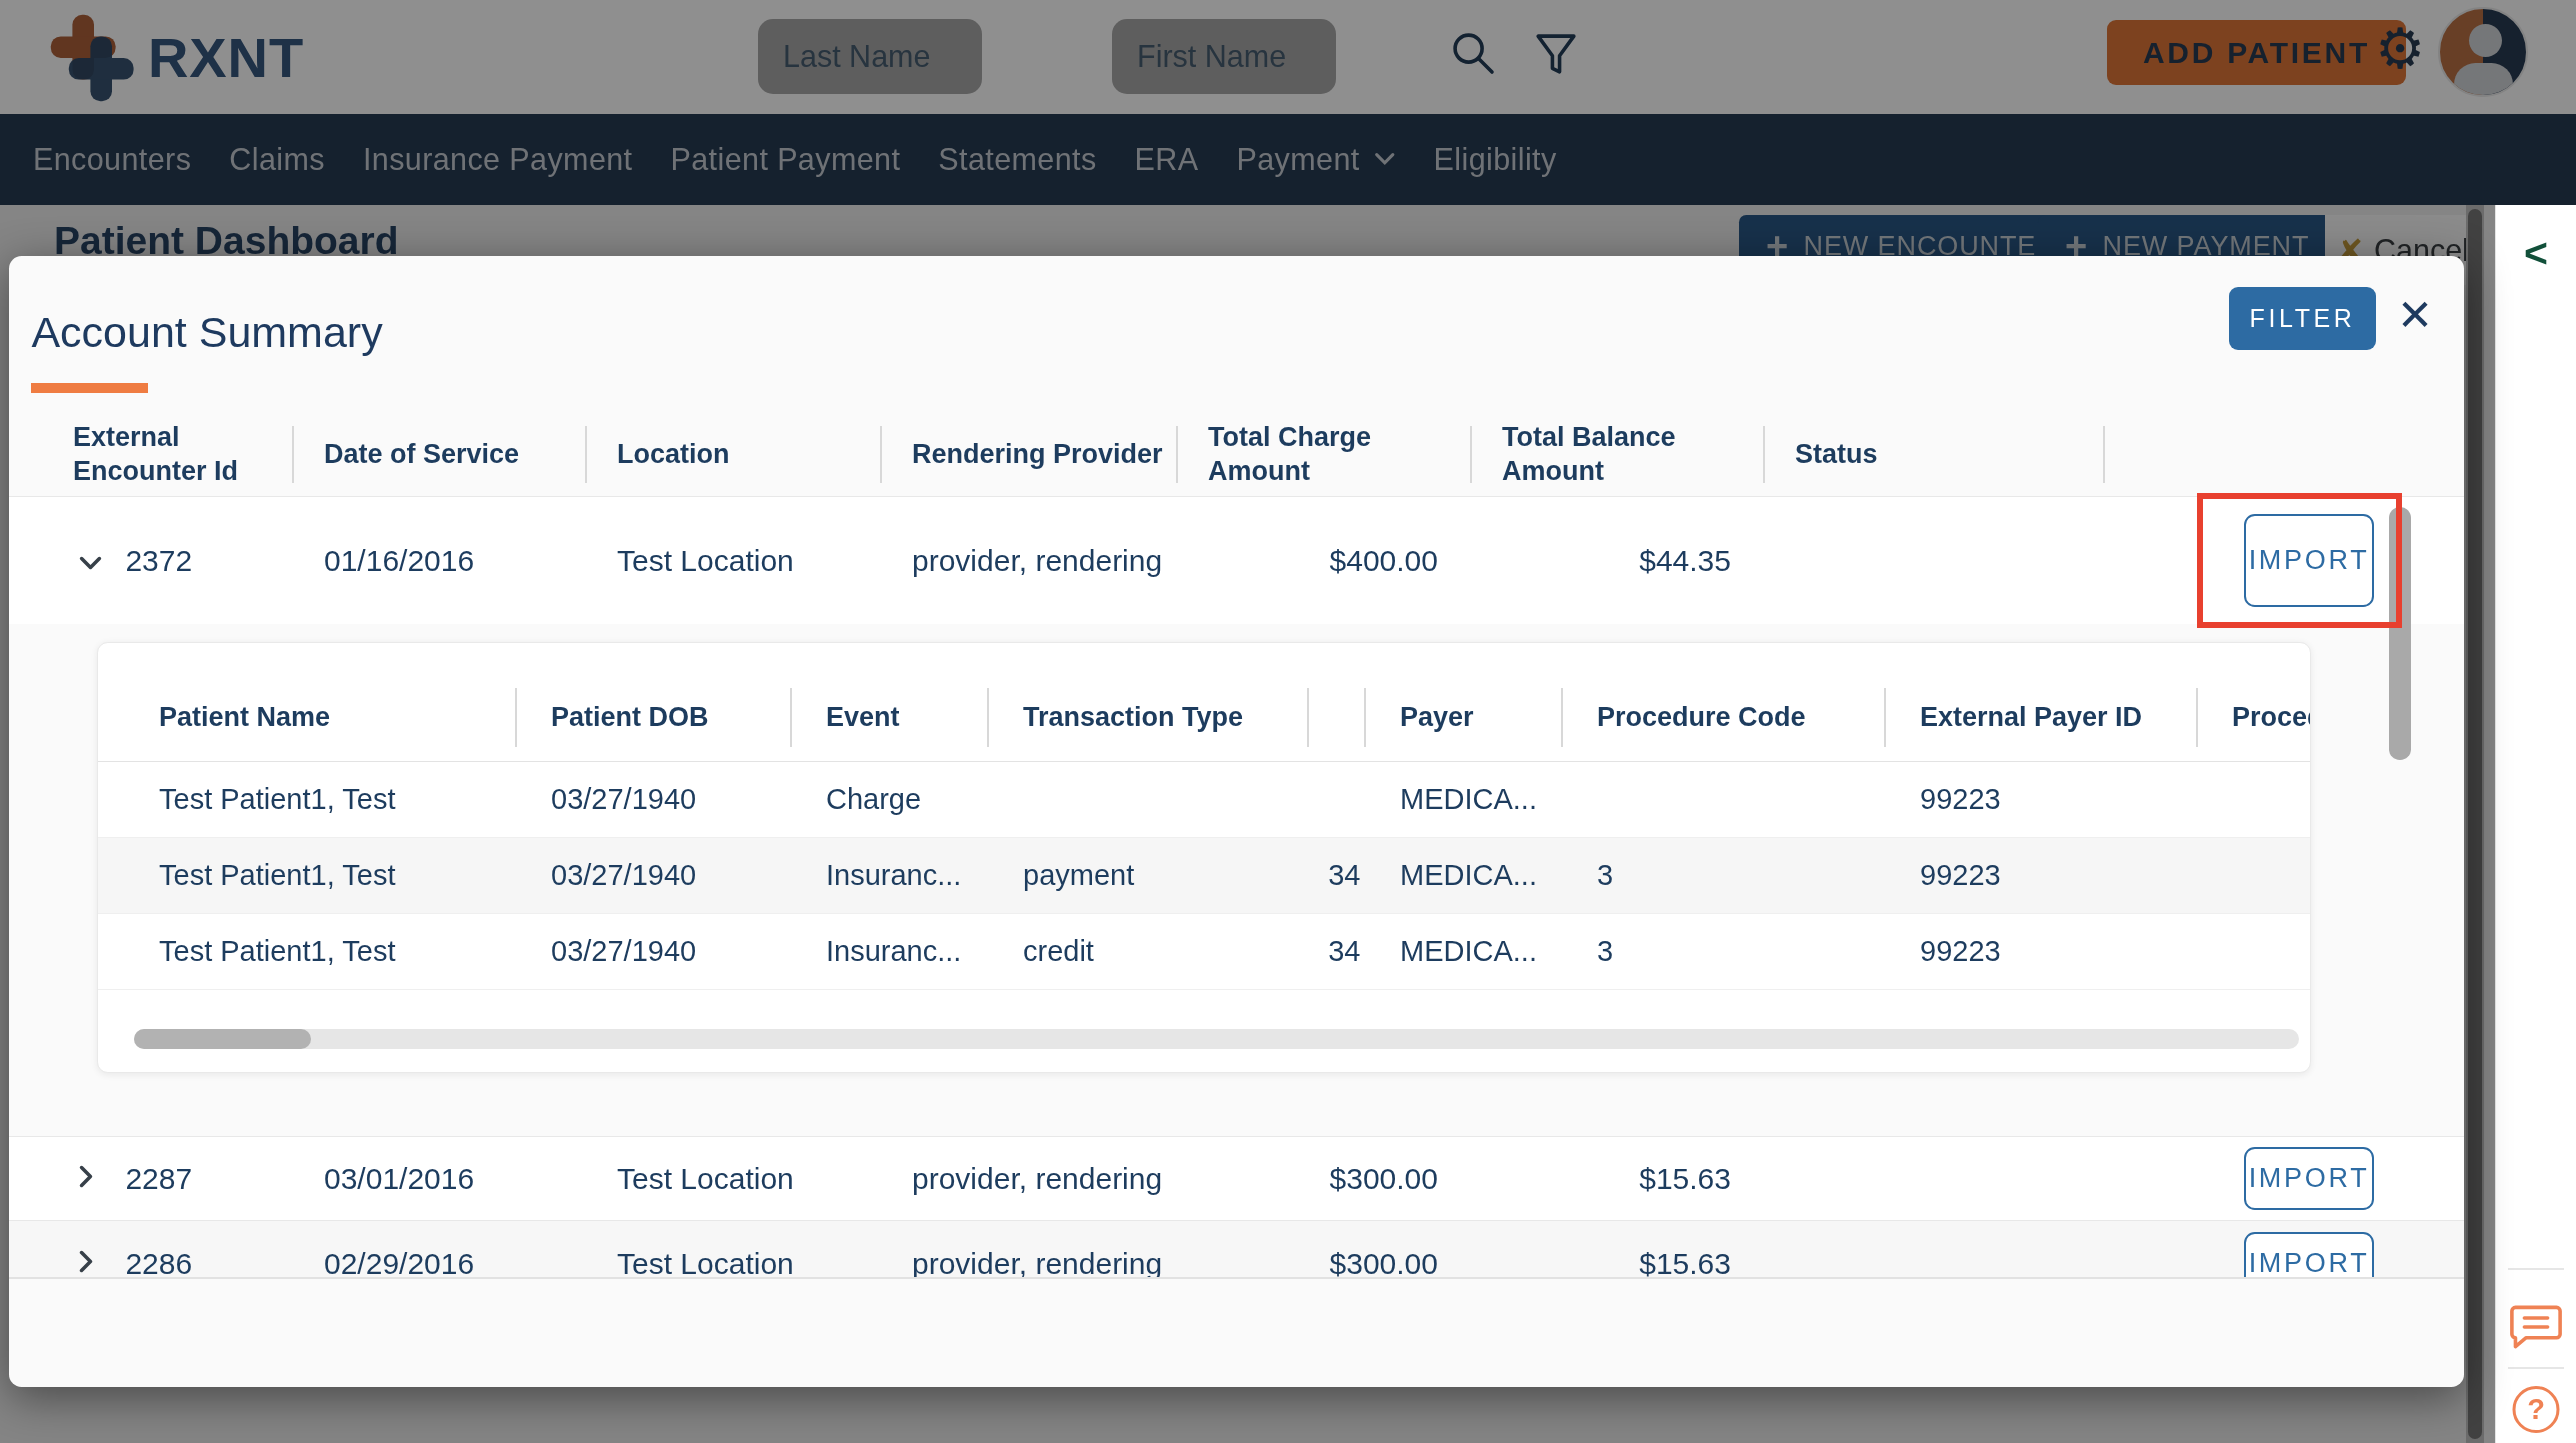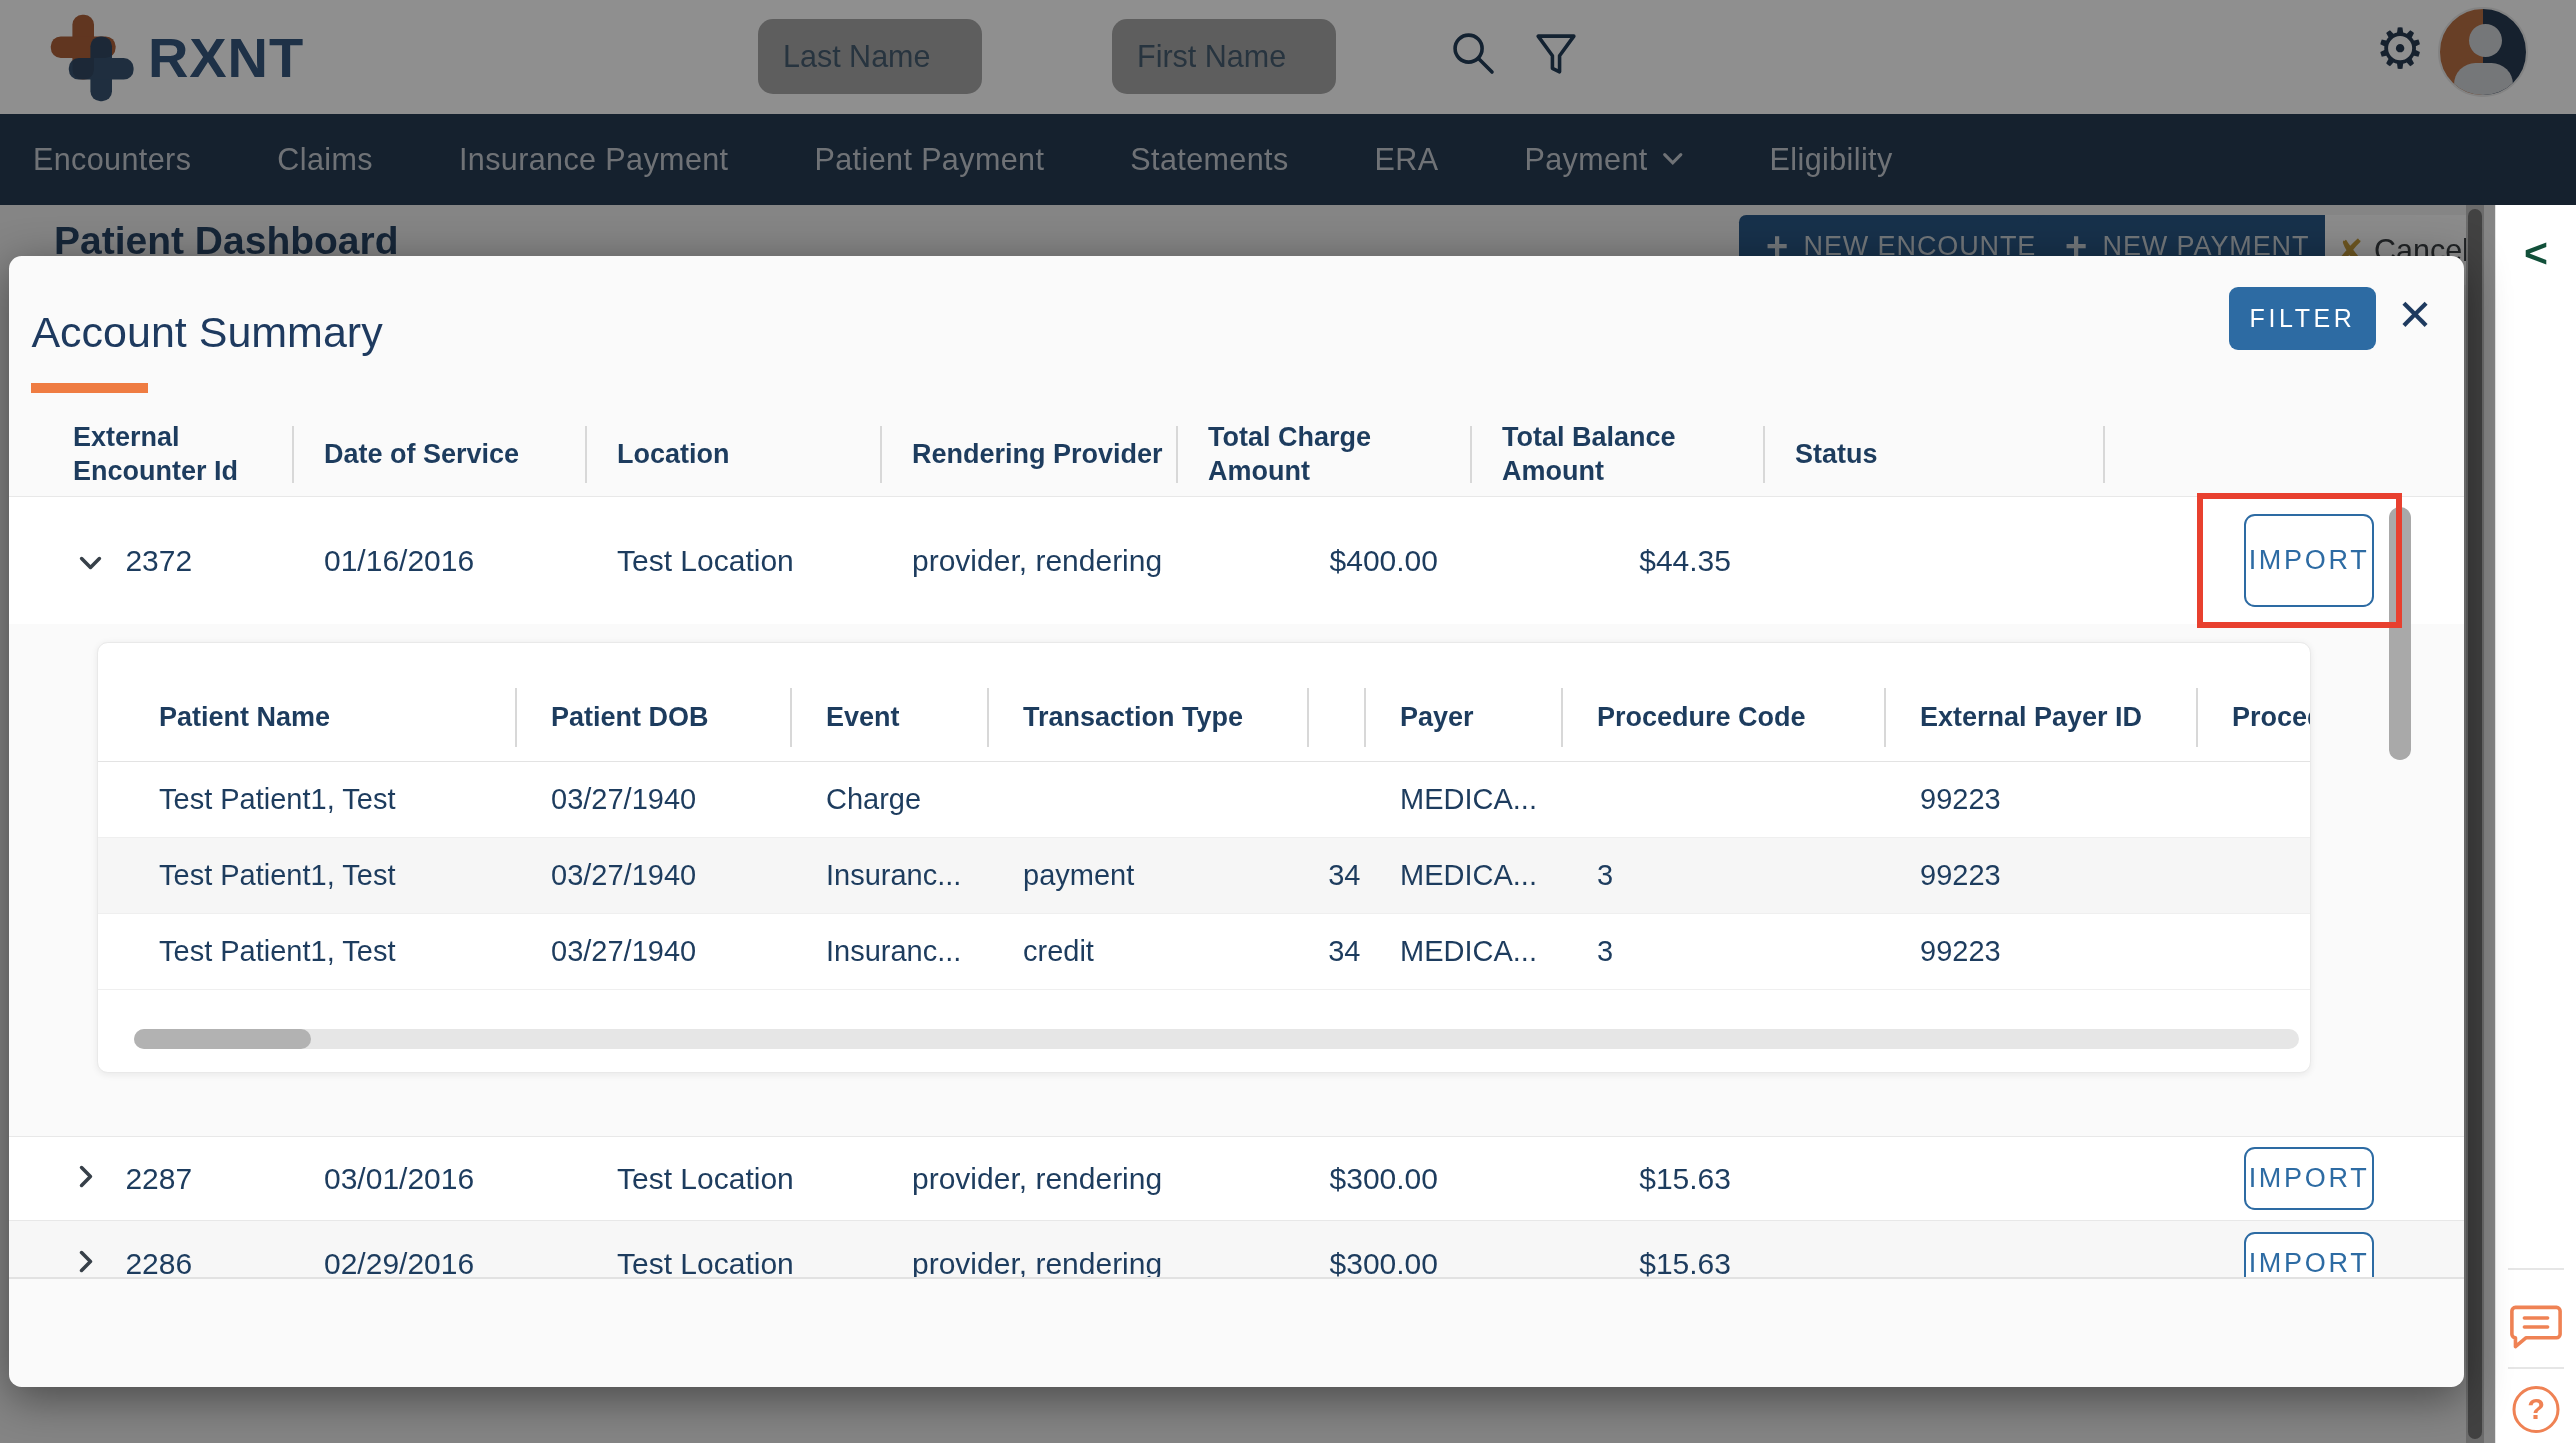--- a/index.html
+++ b/index.html
@@ -21,21 +21,21 @@
   #last-name { left:758px; }
   #first-name { left:1112px; }
   .icon-btn { position:absolute; background:none; border:none; cursor:pointer; }
   .add-patient { position:absolute; left:2107px; top:20px; height:65px; padding:0 36px; background:#dd6e2c; border:none; border-radius:9px; color:#1b3049; font-size:30px; font-weight:700; letter-spacing:2.7px; font-family:"Liberation Sans",sans-serif; }
   .gear-icon { position:absolute; left:2375px; top:16px; font-size:56px; color:#1b3049; border:none; background:none; }
   .gear-icon::before { content:"⚙"; }
   .avatar { position:absolute; left:2438px; top:7.2px; width:90px; height:90px; border-radius:50%; background:linear-gradient(90deg,#b5683a 50%,#1b3049 50%); border:2.7px solid #e8e8e8; overflow:hidden; }
   .avatar .head { position:absolute; left:29px; top:15.3px; width:33px; height:33px; border-radius:50%; background:#cfd2d6; }
   .avatar .torso { position:absolute; left:14.4px; top:54px; width:59px; height:41px; border-radius:21.5px 21.5px 0 0; background:#cfd2d6; }
 
-  .navbar { position:absolute; left:0; top:114px; width:2576px; height:91px; background:#1a3049; display:flex; align-items:center; padding-left:33px; gap:86px; z-index:1; }
+  .navbar { position:absolute; left:0; top:114px; width:2576px; height:91px; background:#1a3049; display:flex; align-items:center; padding-left:33px; gap:38px; z-index:1; }
   .nav-item { color:#c3c9d0; font-size:30.5px; letter-spacing:0.4px; display:flex; align-items:center; gap:14.4px; cursor:pointer; white-space:nowrap; }
 
   .page-title { position:absolute; left:54px; top:219px; font-size:39px; font-weight:700; color:#1c3a5c; z-index:1; }
   .btn-new { position:absolute; top:215px; height:63px; background:#1d4e7f; border:none; border-radius:7.2px; color:#c9d1d8; font-size:27px; letter-spacing:0.9px; display:flex; align-items:center; gap:14.4px; padding:0 27px; font-family:"Liberation Sans",sans-serif; z-index:1; }
   .btn-new .plus::before { content:"+"; font-size:38px; font-weight:700; }
   #btn-new-encounter { left:1739px; }
   #btn-new-payment { left:2038px; }
   .cancel-tab { position:absolute; left:2325px; top:215px; width:142px; height:70px; background:#f7f7f7; display:flex; align-items:center; gap:10.8px; padding-left:12.6px; font-size:30.5px; color:#2e3338; z-index:1; }
   .cancel-x::before { content:"✘"; color:#bf9430; font-size:30.5px; }
   .page-scrollbar { position:absolute; left:2466px; top:205px; width:18px; height:1239px; background:#bdbdbd; z-index:1; }
@@ -121,20 +121,21 @@
     <svg width="54" height="54" viewBox="0 0 60 60" fill="none" stroke="#16314e" stroke-width="4" stroke-linecap="round">
       <circle cx="24" cy="24" r="15"></circle>
         <line x1="35" y1="35" x2="50" y2="50"></line>
     </svg>
   </button>
   <button class="icon-btn" style="left:1531px; top:29px;">
     <svg width="50" height="50" viewBox="0 0 56 56" fill="none" stroke="#16314e" stroke-width="4" stroke-linejoin="round">
       <path d="M8 8 L48 8 L32 30 L32 48 L24 44 L24 30 Z"></path>
     </svg>
   </button>
+  <button class="add-patient">ADD PATIENT</button>
   <button class="gear-icon"></button>
   <div class="avatar">
     <div class="head"></div>
     <div class="torso"></div>
   </div>
 </header>
 
 <nav class="navbar">
   <div class="nav-item">
       <span>Encounters</span>

